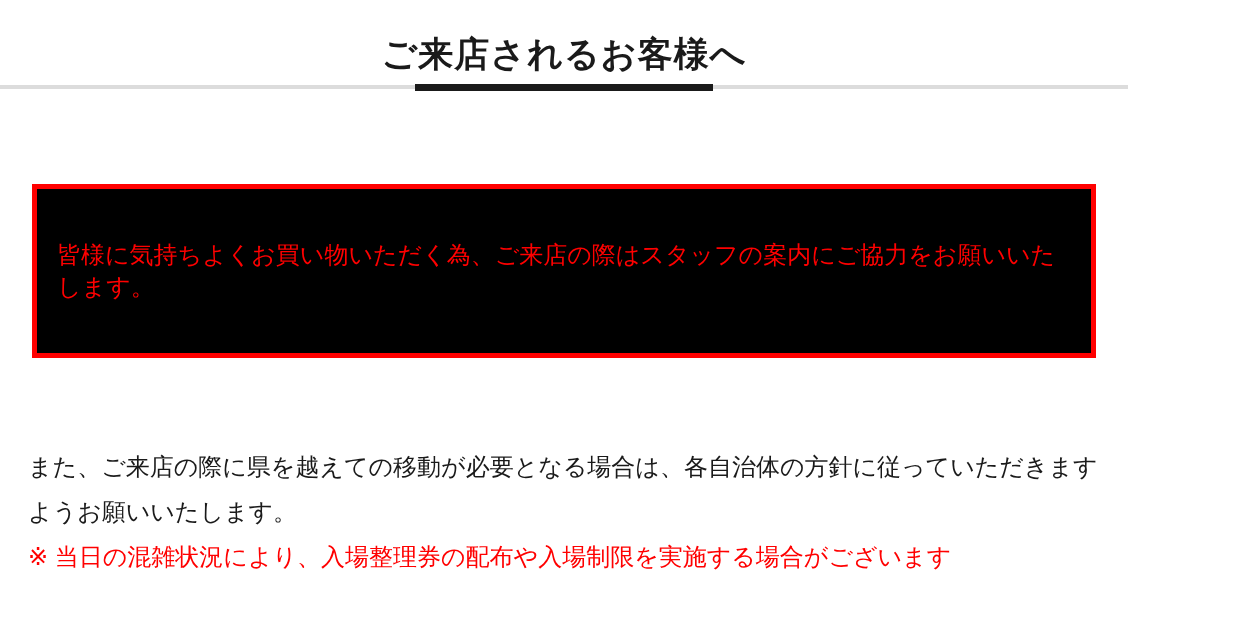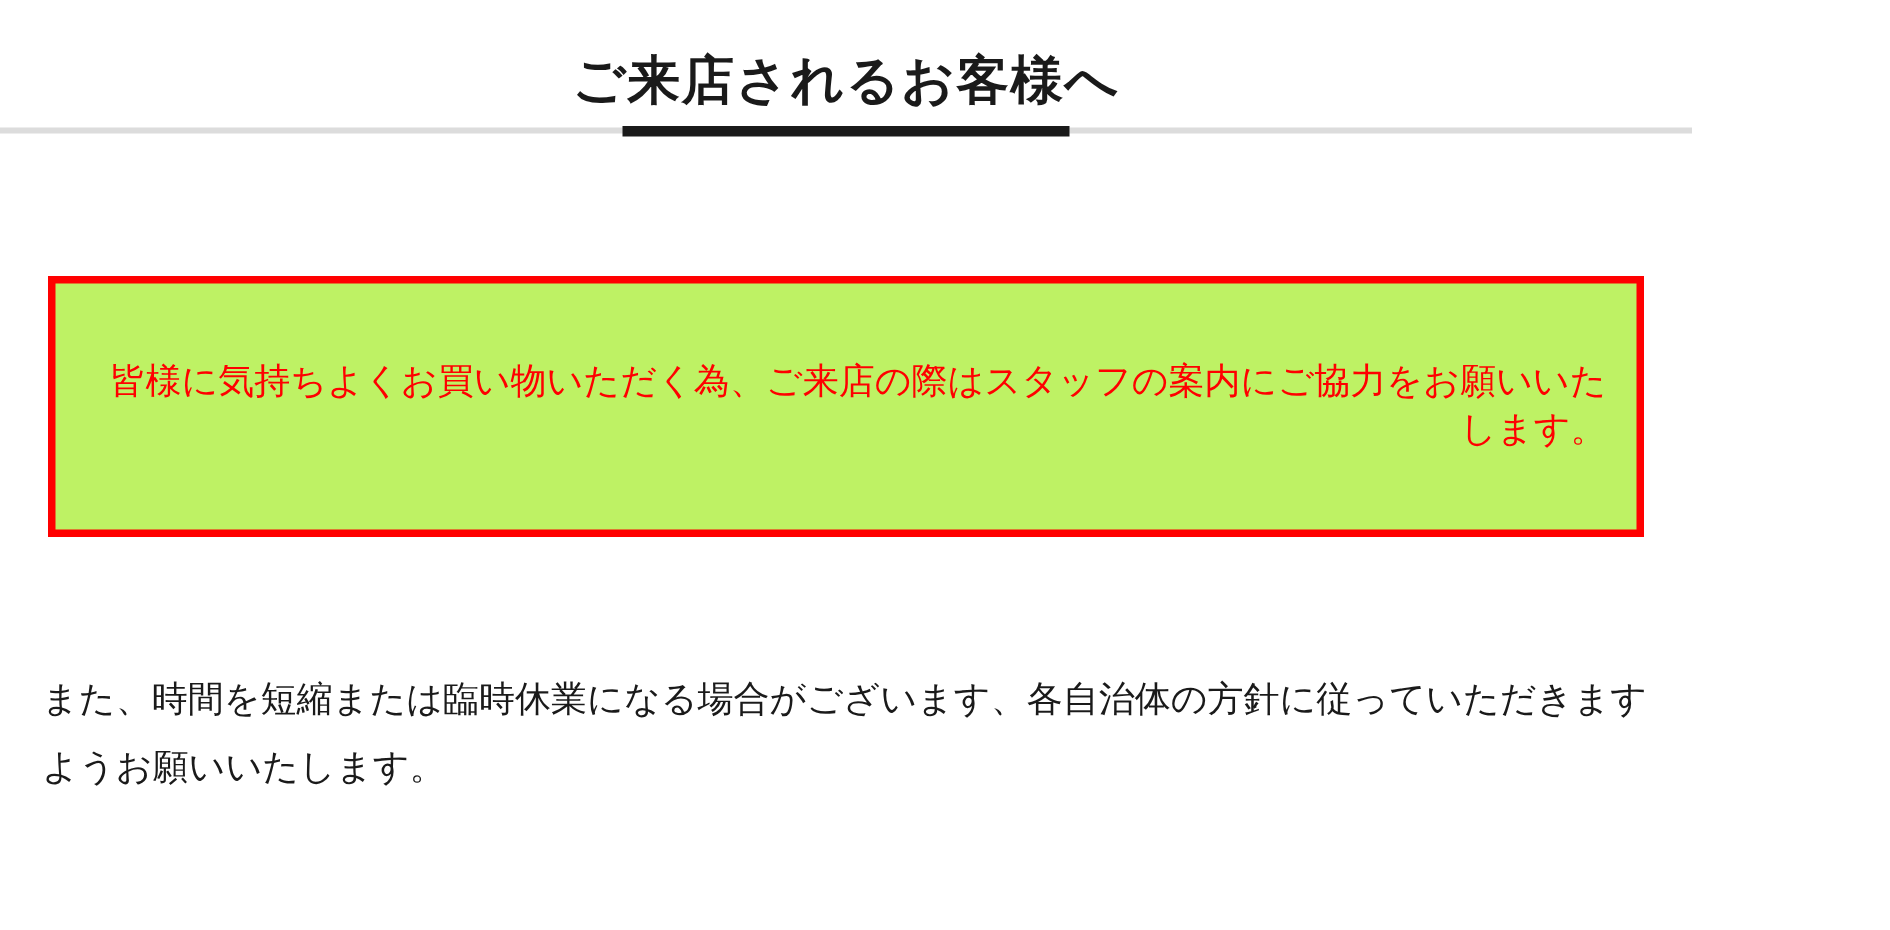--- a/index.html
+++ b/index.html
@@ -48,22 +48,22 @@
     transform: translateX(-50%);
     width: 298px;
     height: 7px;
     background: #1a1a1a;
   }
   
   .notice-box {
     margin: 90px 32px 0 32px;
     border: 5px solid #ff0000;
     padding: 50px 20px;
-    text-align: right;
-    background: #bef264;
+    text-align: left;
+    background: #000000;
   }
   .notice-message {
     font-size: 24px;
     color: #ff0000;
     line-height: 32px;
   }
   
   .info-section {
     margin: 86px 28px 0 28px;
     font-size: 24px;
@@ -84,16 +84,17 @@
       <div class="divider-gray"></div>
       <div class="divider-accent"></div>
     </div>
   </header>
 
   <section class="notice-box">
     <p class="notice-message">皆様に気持ちよくお買い物いただく為、ご来店の際はスタッフの案内にご協力をお願いいたします。</p>
   </section>
 
   <section class="info-section">
-    <p class="info-line">また、時間を短縮または臨時休業になる場合がございます、各自治体の方針に従っていただきますようお願いいたします。</p>
+    <p class="info-line">また、ご来店の際に県を越えての移動が必要となる場合は、各自治体の方針に従っていただきますようお願いいたします。</p>
+    <p class="info-note">※ 当日の混雑状況により、入場整理券の配布や入場制限を実施する場合がございます</p>
   </section>
 
 </div>
 
 </body></html>

